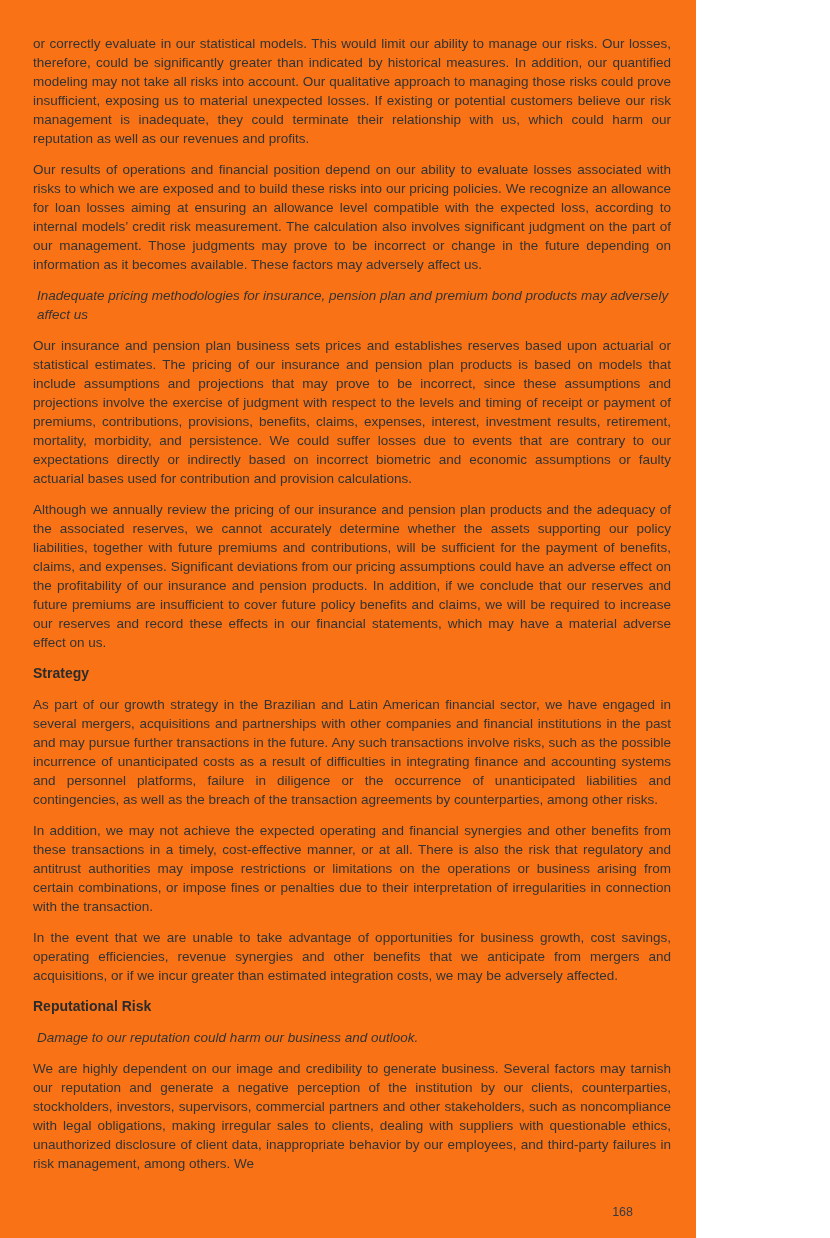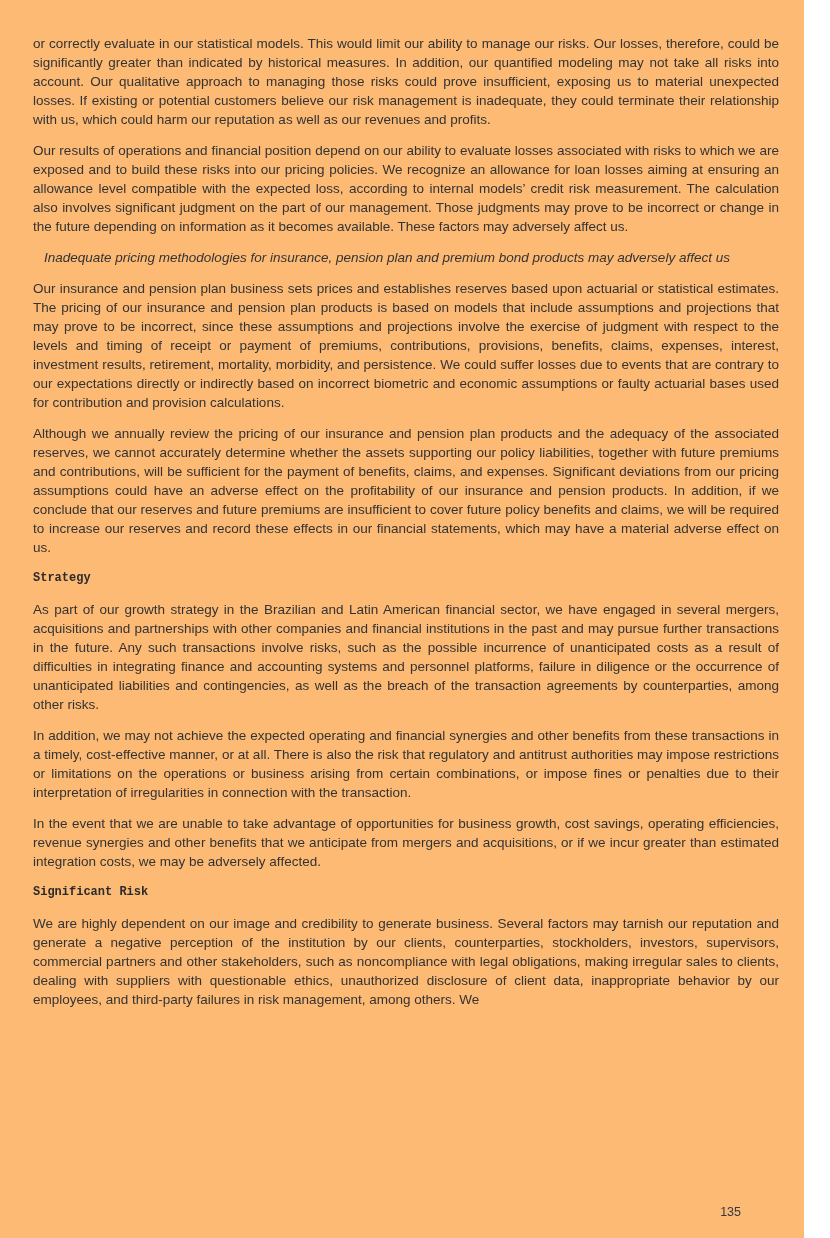--- a/index.html
+++ b/index.html
@@ -2,56 +2,55 @@
 <html><head>
 <meta charset="utf-8">
 <style>
   html, body {
     margin: 0;
     padding: 0;
     background: #ffffff;
   }
   .page {
     position: relative;
-    width: 804px;
+    width: 696px;
     height: 1238px;
-    background: #fdba74;
+    background: #f97316;
     font-family: "Liberation Sans", "DejaVu Sans", sans-serif;
     color: #333333;
     overflow: hidden;
   }
   .content {
     padding: 34px 25px 0 33px;
   }
   .para {
     margin: 0 0 12px 0;
     font-size: 13.5px;
     line-height: 19px;
     text-align: justify;
     color: #333333;
   }
   .para:last-child {
     margin-bottom: 9px;
   }
   .heading-italic {
-    margin: 0 0 12px 11px;
+    margin: 0 0 12px 4px;
     font-size: 13.5px;
     line-height: 19px;
     font-style: italic;
     text-align: left;
     color: #333333;
   }
   .heading-bold {
     margin: 0 0 12px 0;
-    font-size: 12px;
+    font-size: 14px;
     line-height: 19px;
     font-weight: bold;
     text-align: left;
     color: #2b2b2b;
-    font-family: Liberation Mono, monospace;
   }
   .page-number {
     position: absolute;
     top: 1204px;
     right: 63px;
     font-size: 12.5px;
     line-height: 16px;
     color: #353a42;
     text-align: right;
   }
@@ -75,21 +74,22 @@
     <h3 class="heading-bold">Strategy</h3>
 
 
     <p class="para">As part of our growth strategy in the Brazilian and Latin American financial sector, we have engaged in several mergers, acquisitions and partnerships with other companies and financial institutions in the past and may pursue further transactions in the future. Any such transactions involve risks, such as the possible incurrence of unanticipated costs as a result of difficulties in integrating finance and accounting systems and personnel platforms, failure in diligence or the occurrence of unanticipated liabilities and contingencies, as well as the breach of the transaction agreements by counterparties, among other risks.</p>
 
 
     <p class="para">In addition, we may not achieve the expected operating and financial synergies and other benefits from these transactions in a timely, cost-effective manner, or at all. There is also the risk that regulatory and antitrust authorities may impose restrictions or limitations on the operations or business arising from certain combinations, or impose fines or penalties due to their interpretation of irregularities in connection with the transaction.</p>
 
     <p class="para">In the event that we are unable to take advantage of opportunities for business growth, cost savings, operating efficiencies, revenue synergies and other benefits that we anticipate from mergers and acquisitions, or if we incur greater than estimated integration costs, we may be adversely affected.</p>
 
-    <h3 class="heading-bold">Significant Risk</h3>
+    <h3 class="heading-bold">Reputational Risk</h3>
 
+    <p class="heading-italic">Damage to our reputation could harm our business and outlook.</p>
 
     <p class="para">We are highly dependent on our image and credibility to generate business. Several factors may tarnish our reputation and generate a negative perception of the institution by our clients, counterparties, stockholders, investors, supervisors, commercial partners and other stakeholders, such as noncompliance with legal obligations, making irregular sales to clients, dealing with suppliers with questionable ethics, unauthorized disclosure of client data, inappropriate behavior by our employees, and third-party failures in risk management, among others. We</p>
 
   </div>
 
-  <div class="page-number">135</div>
+  <div class="page-number">168</div>
 </div>
 
 </body></html>

